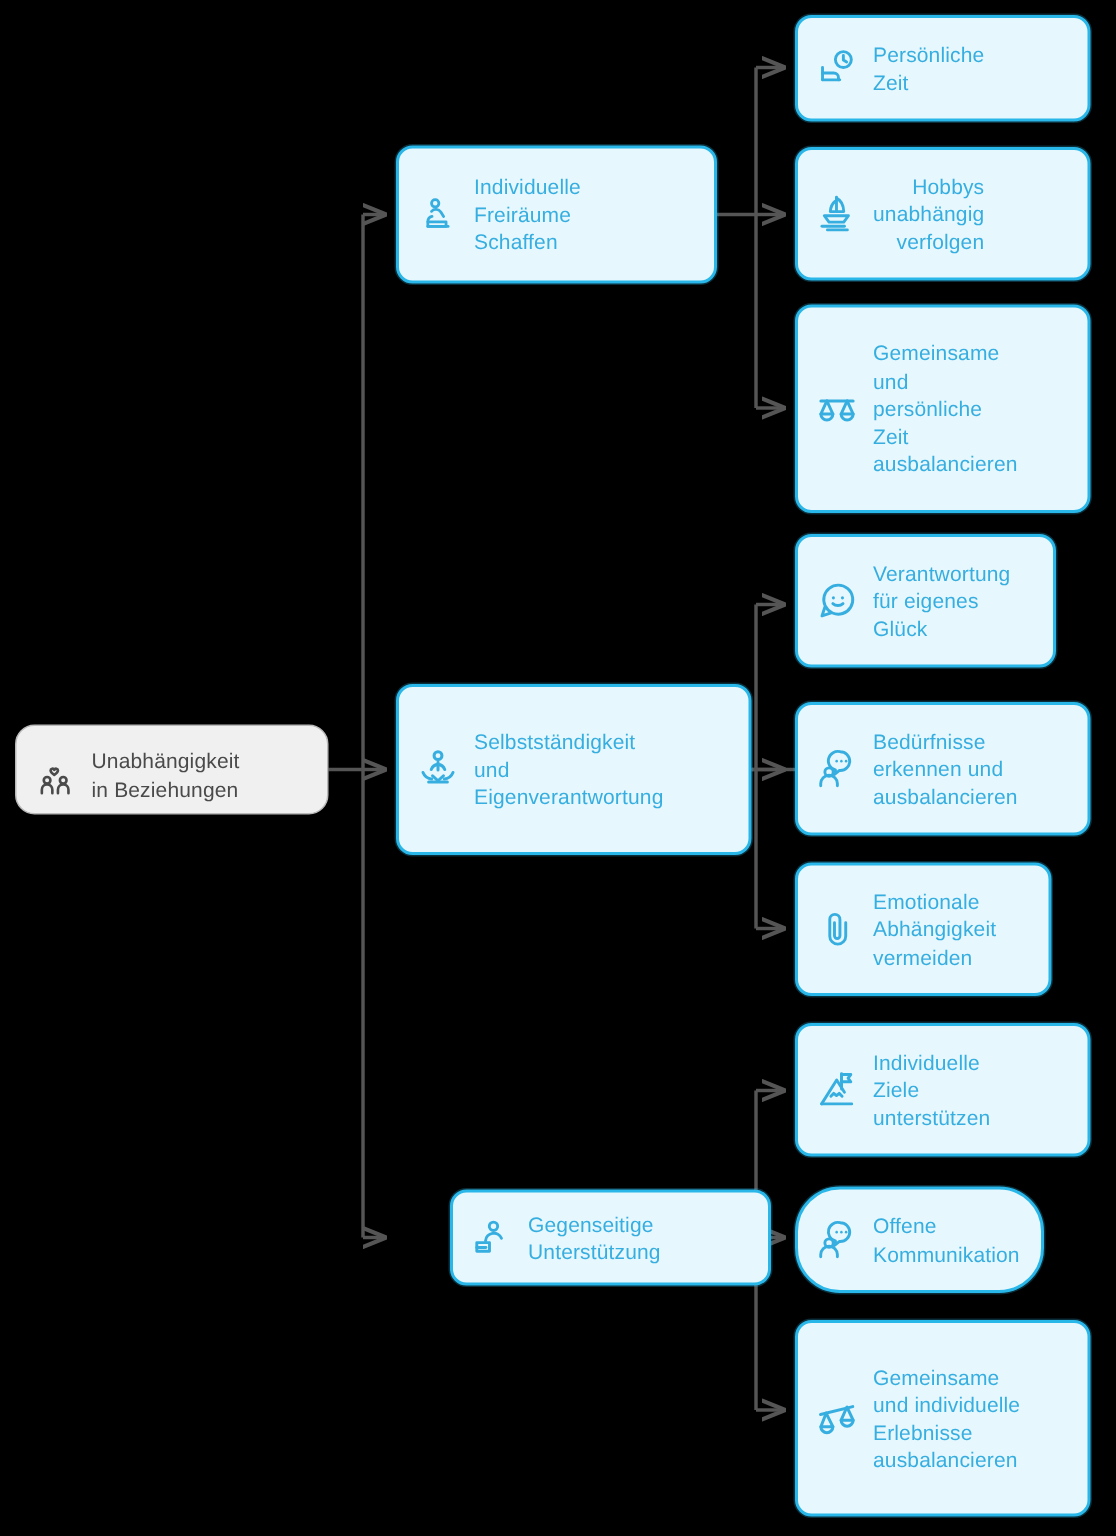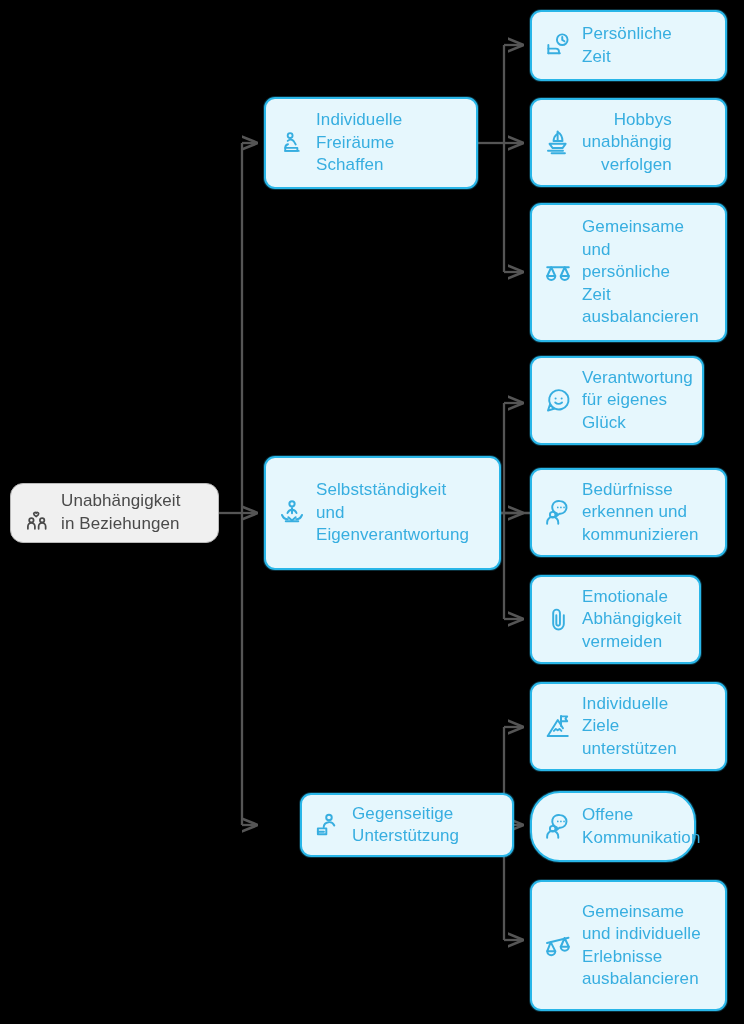--- a/index.html
+++ b/index.html
@@ -35,21 +35,21 @@
   }
   .node .ico {
     flex: 0 0 auto;
     width: 30px; height: 30px;
     display: flex;
     align-items: center;
     justify-content: center;
   }
   .node .ico svg { display: block; overflow: visible; }
   .node .lbl {
-    font-size: 17px;
+    font-size: 14px;
     line-height: 1.32;
     letter-spacing: .1px;
     white-space: pre-line;
   }
 
   
   .node.root {
     background: #f0f0f0;
     border: 1.4px solid #b9b9b9;
     border-radius: 13px;
@@ -223,21 +223,21 @@
         <path d="M13.4 2.6a5.2 5.2 0 0 1 0 10.4h-.6l-2.6 2.1.5-2.4a5.2 5.2 0 0 1 2.7-10.1z"></path>
         <circle cx="11.4" cy="7.8" r=".7" fill="#37aee0" stroke="none"></circle>
         <circle cx="14" cy="7.8" r=".7" fill="#37aee0" stroke="none"></circle>
         <circle cx="16.6" cy="7.8" r=".7" fill="#37aee0" stroke="none"></circle>
         <circle cx="7.2" cy="13.8" r="2.3"></circle>
         <path d="M2.6 21.4v-1.2a4.6 4.6 0 0 1 9.2 0v1.2"></path>
       </svg>
     </span>
     <span class="lbl">Bedürfnisse
 erkennen und
-kommunizieren</span>
+ausbalancieren</span>
   </div>
 
   <div class="node cyan" id="n-b2c3" style="left:530px; top:575px; width:171px; height:89px;">
     <span class="ico">
       <svg width="29" height="29" viewBox="0 0 24 24" fill="none" stroke="#37aee0" stroke-width="1.6" stroke-linecap="round" stroke-linejoin="round">
         <path d="M16.4 8.4v7.4a4.4 4.4 0 0 1-8.8 0V6.6a2.8 2.8 0 0 1 5.6 0v9a1.5 1.5 0 0 1-3 0V8.4"></path>
       </svg>
     </span>
     <span class="lbl">Emotionale
 Abhängigkeit

